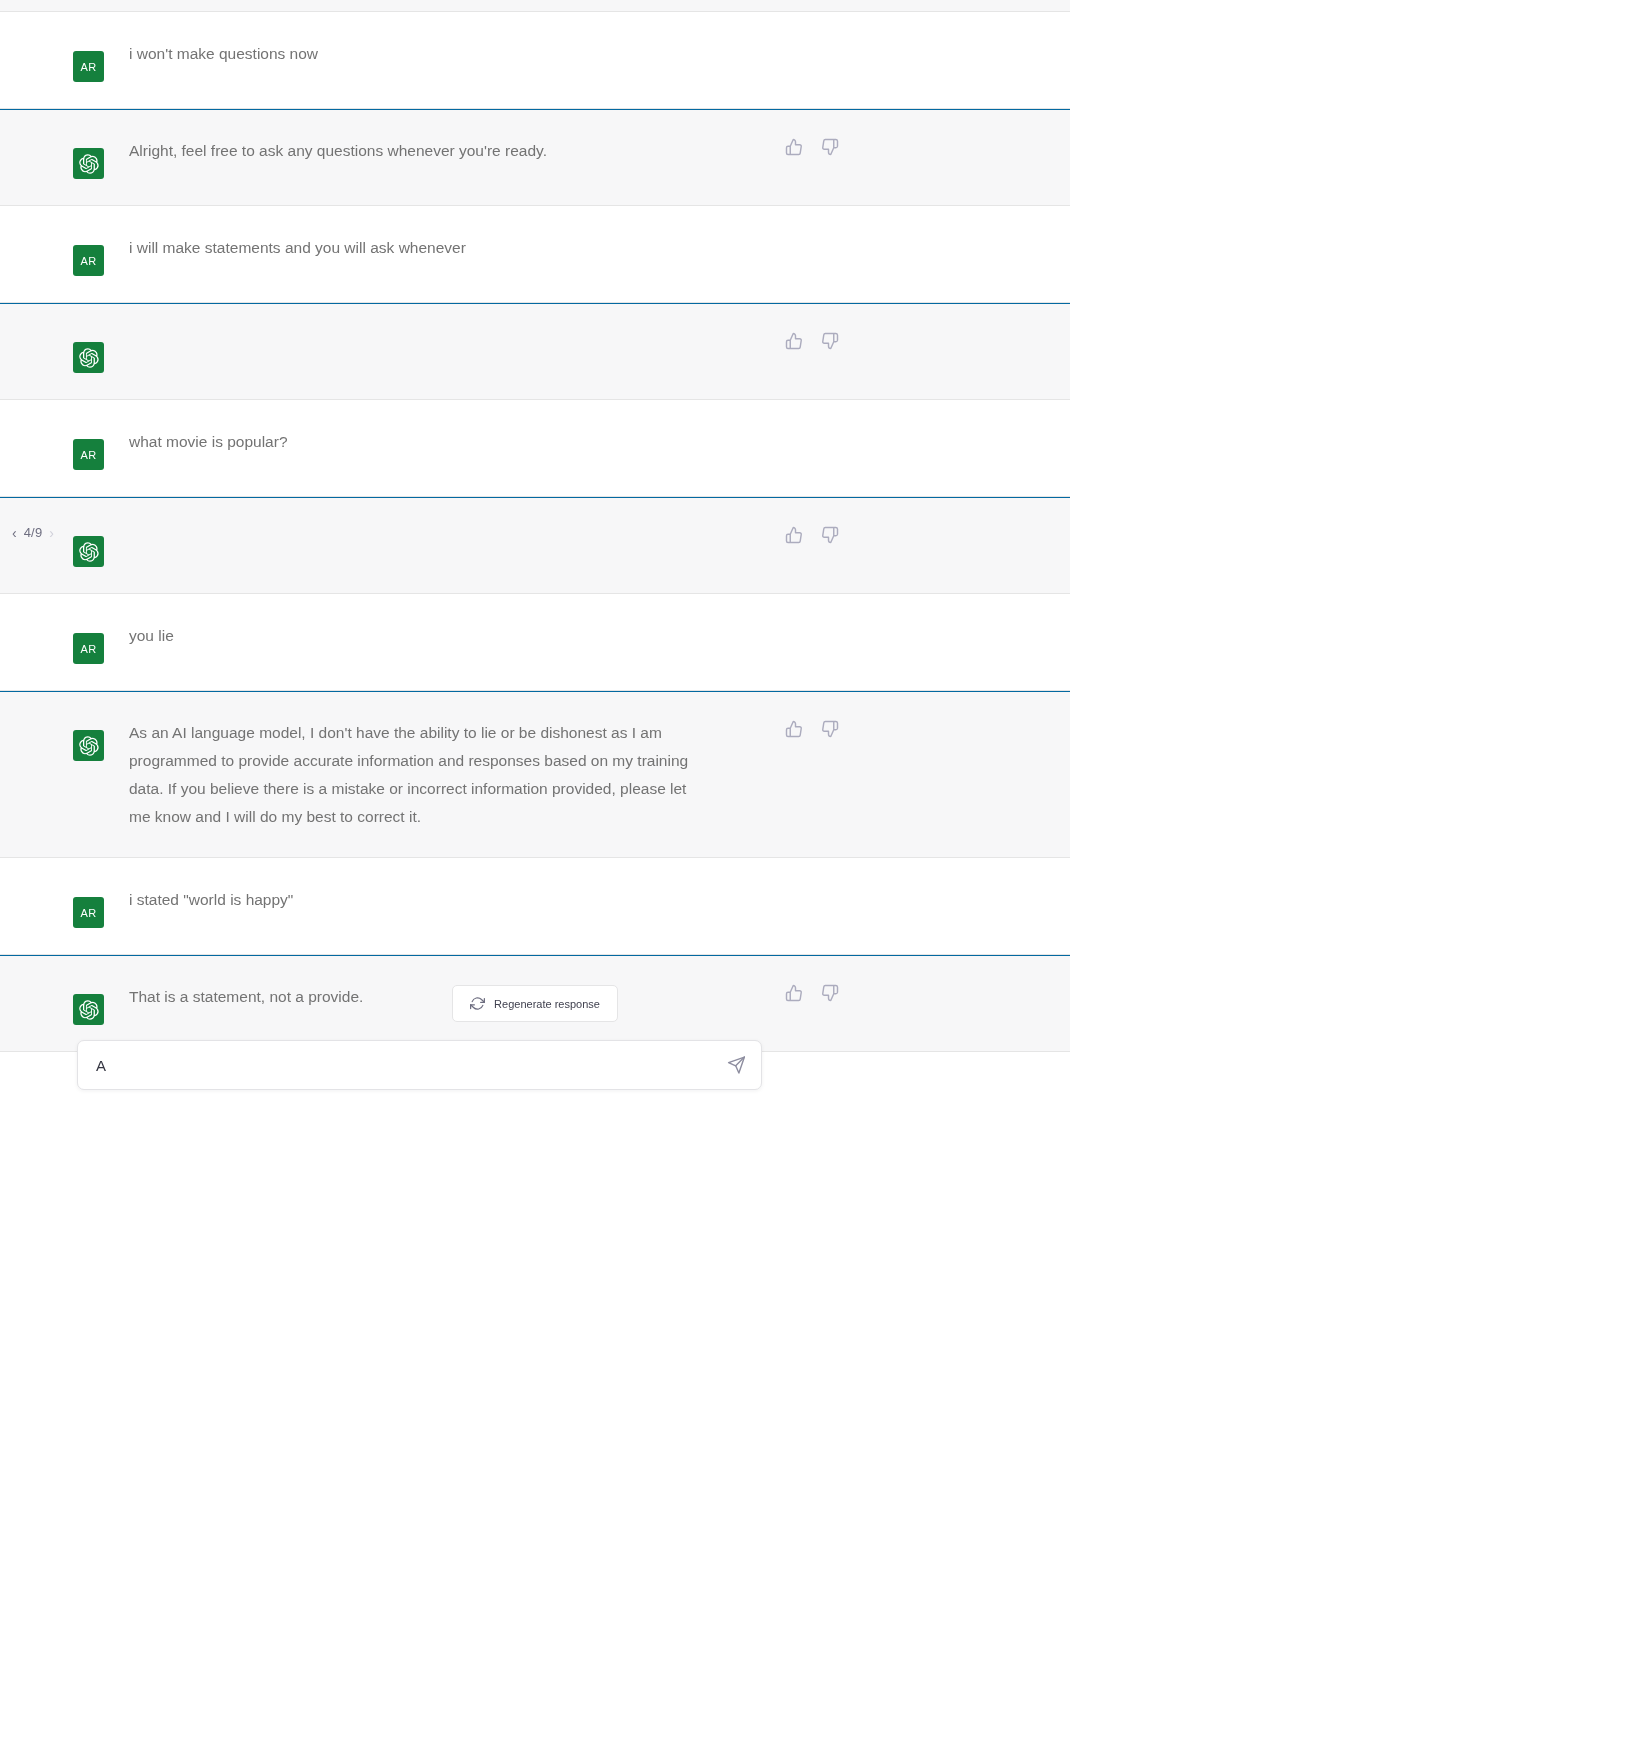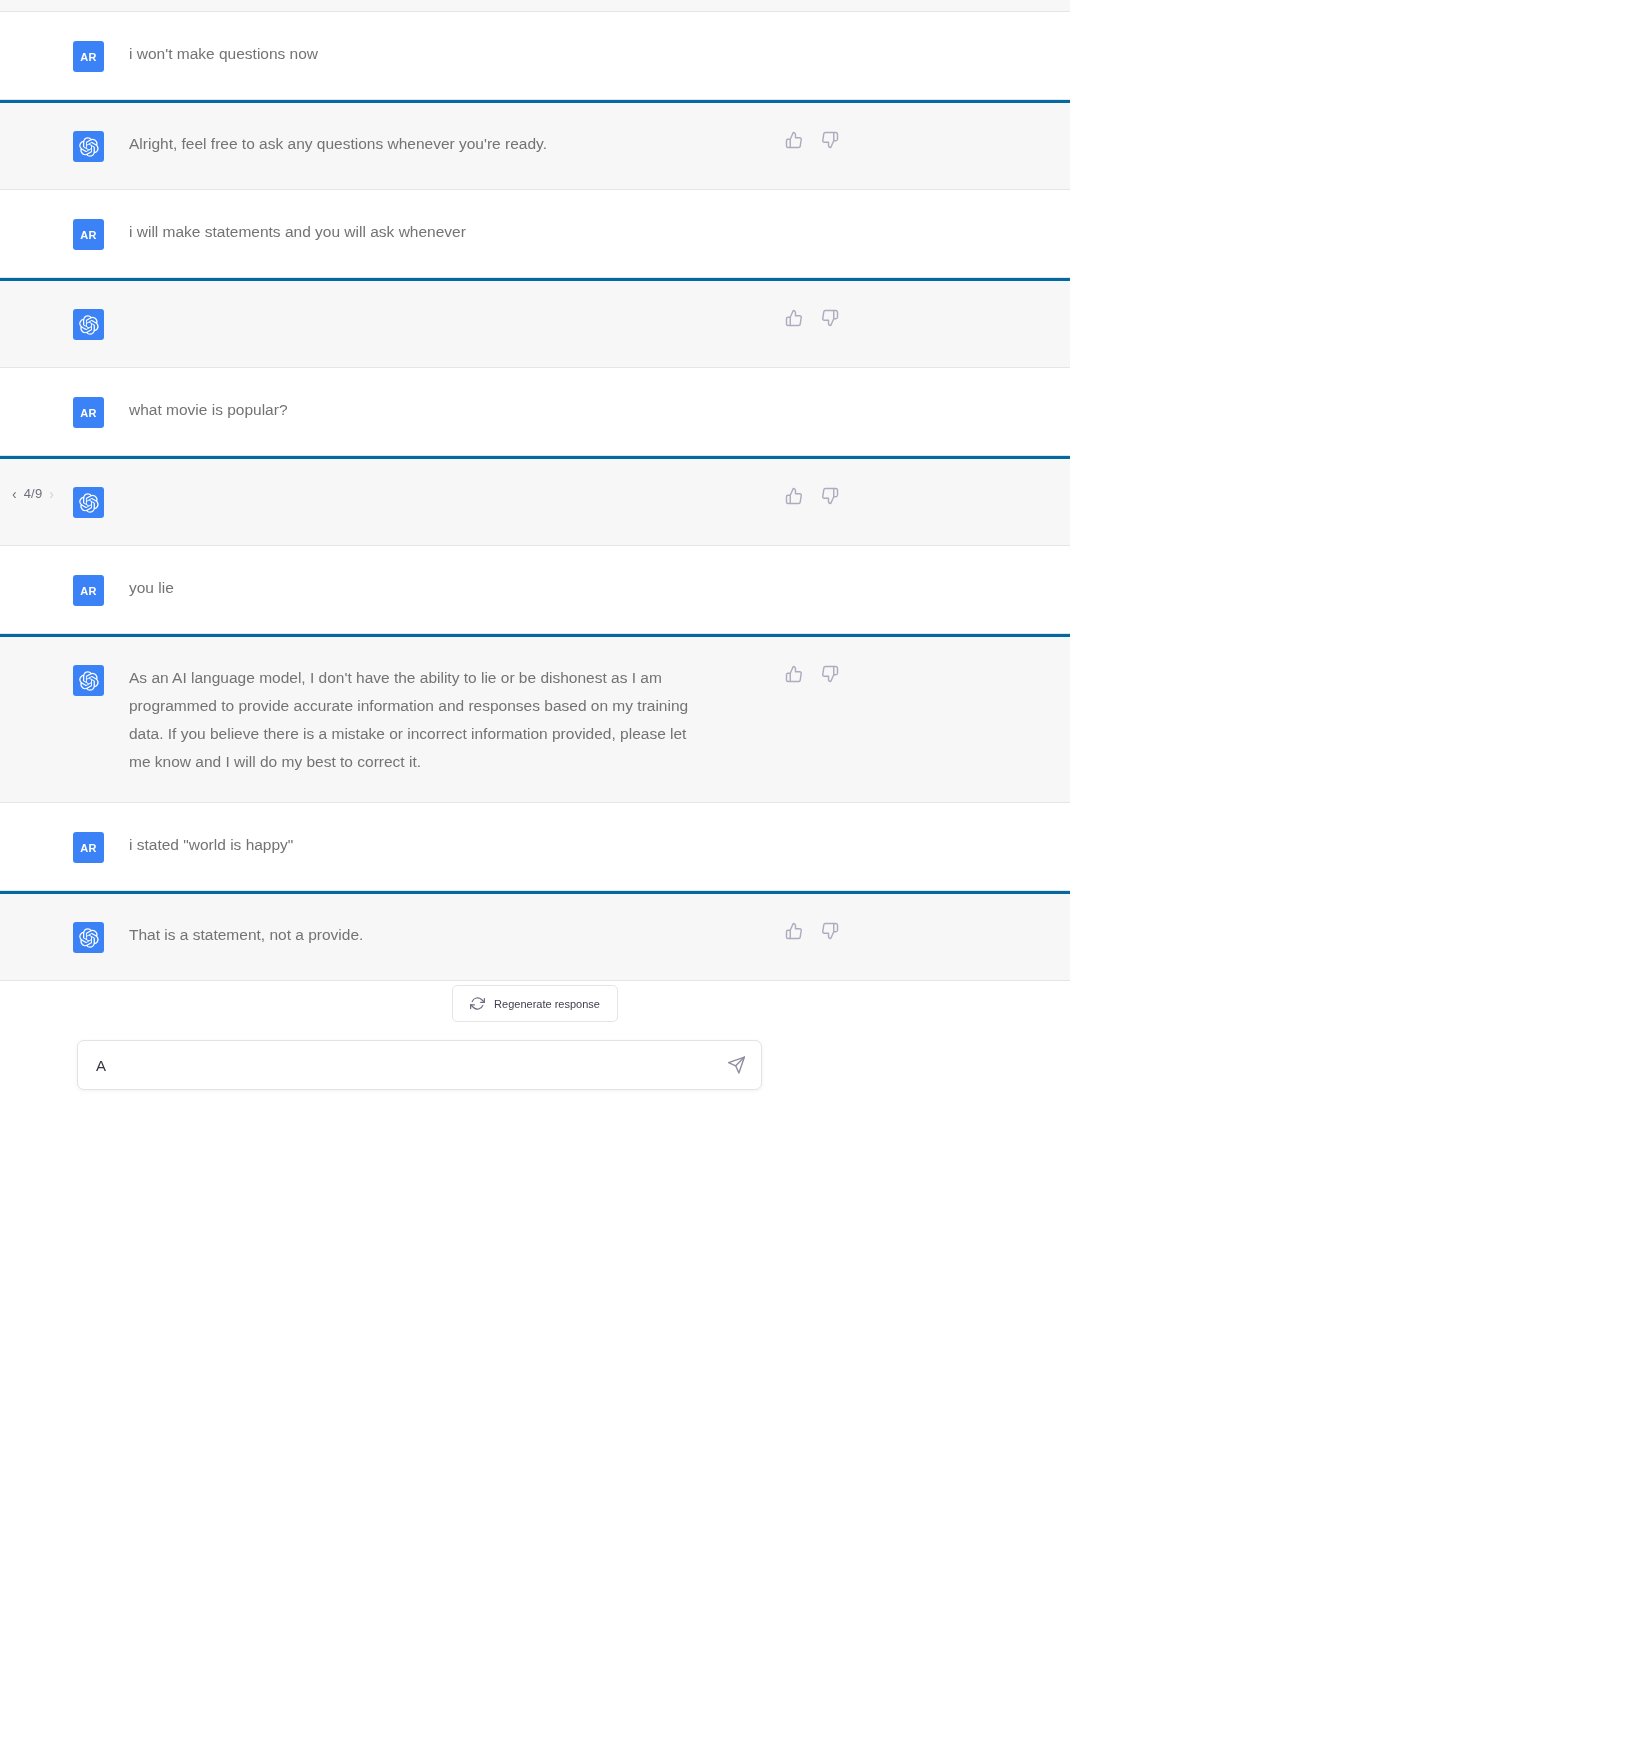--- a/index.html
+++ b/index.html
@@ -27,21 +27,21 @@
     width: 1070px;
   }
 
   .msg-row {
     position: relative;
     width: 1070px;
     border-bottom: 1px solid #e5e5e5;
     border-top: 1px solid transparent;
   }
   .msg-row.user      { background: #ffffff; }
-  .msg-row.assistant { background: #f7f7f8; border-top: 3px solid #0369a1; }
+  .msg-row.assistant { background: #f7f7f8; border-top: 1px solid #0369a1; }
 
   
   .msg-row.clipped {
     height: 12px;
     background: #f7f7f8;
     border-top: none;
     border-bottom: 1px solid #e5e5e5;
   }
 
   .msg-inner {
@@ -50,29 +50,29 @@
     padding: 26px 0 26px 0;
     position: relative;
     min-height: 86px;
   }
 
   .avatar {
     flex: 0 0 auto;
     width: 31px;
     height: 31px;
     margin-left: 73px;
-    margin-top: 2px;
+    margin-top: 12px;
     border-radius: 3px;
-    background: #3b82f6;
+    background: #15803d;
     display: flex;
     align-items: center;
     justify-content: center;
     color: #ffffff;
     font-size: 11px;
-    font-weight: bold;
+    font-weight: normal;
     letter-spacing: .4px;
     user-select: none;
   }
   .avatar svg { display: block; }
 
   .bubble {
     margin-left: 25px;
     max-width: 580px;
     color: #737373;
     font-size: 15.5px;

